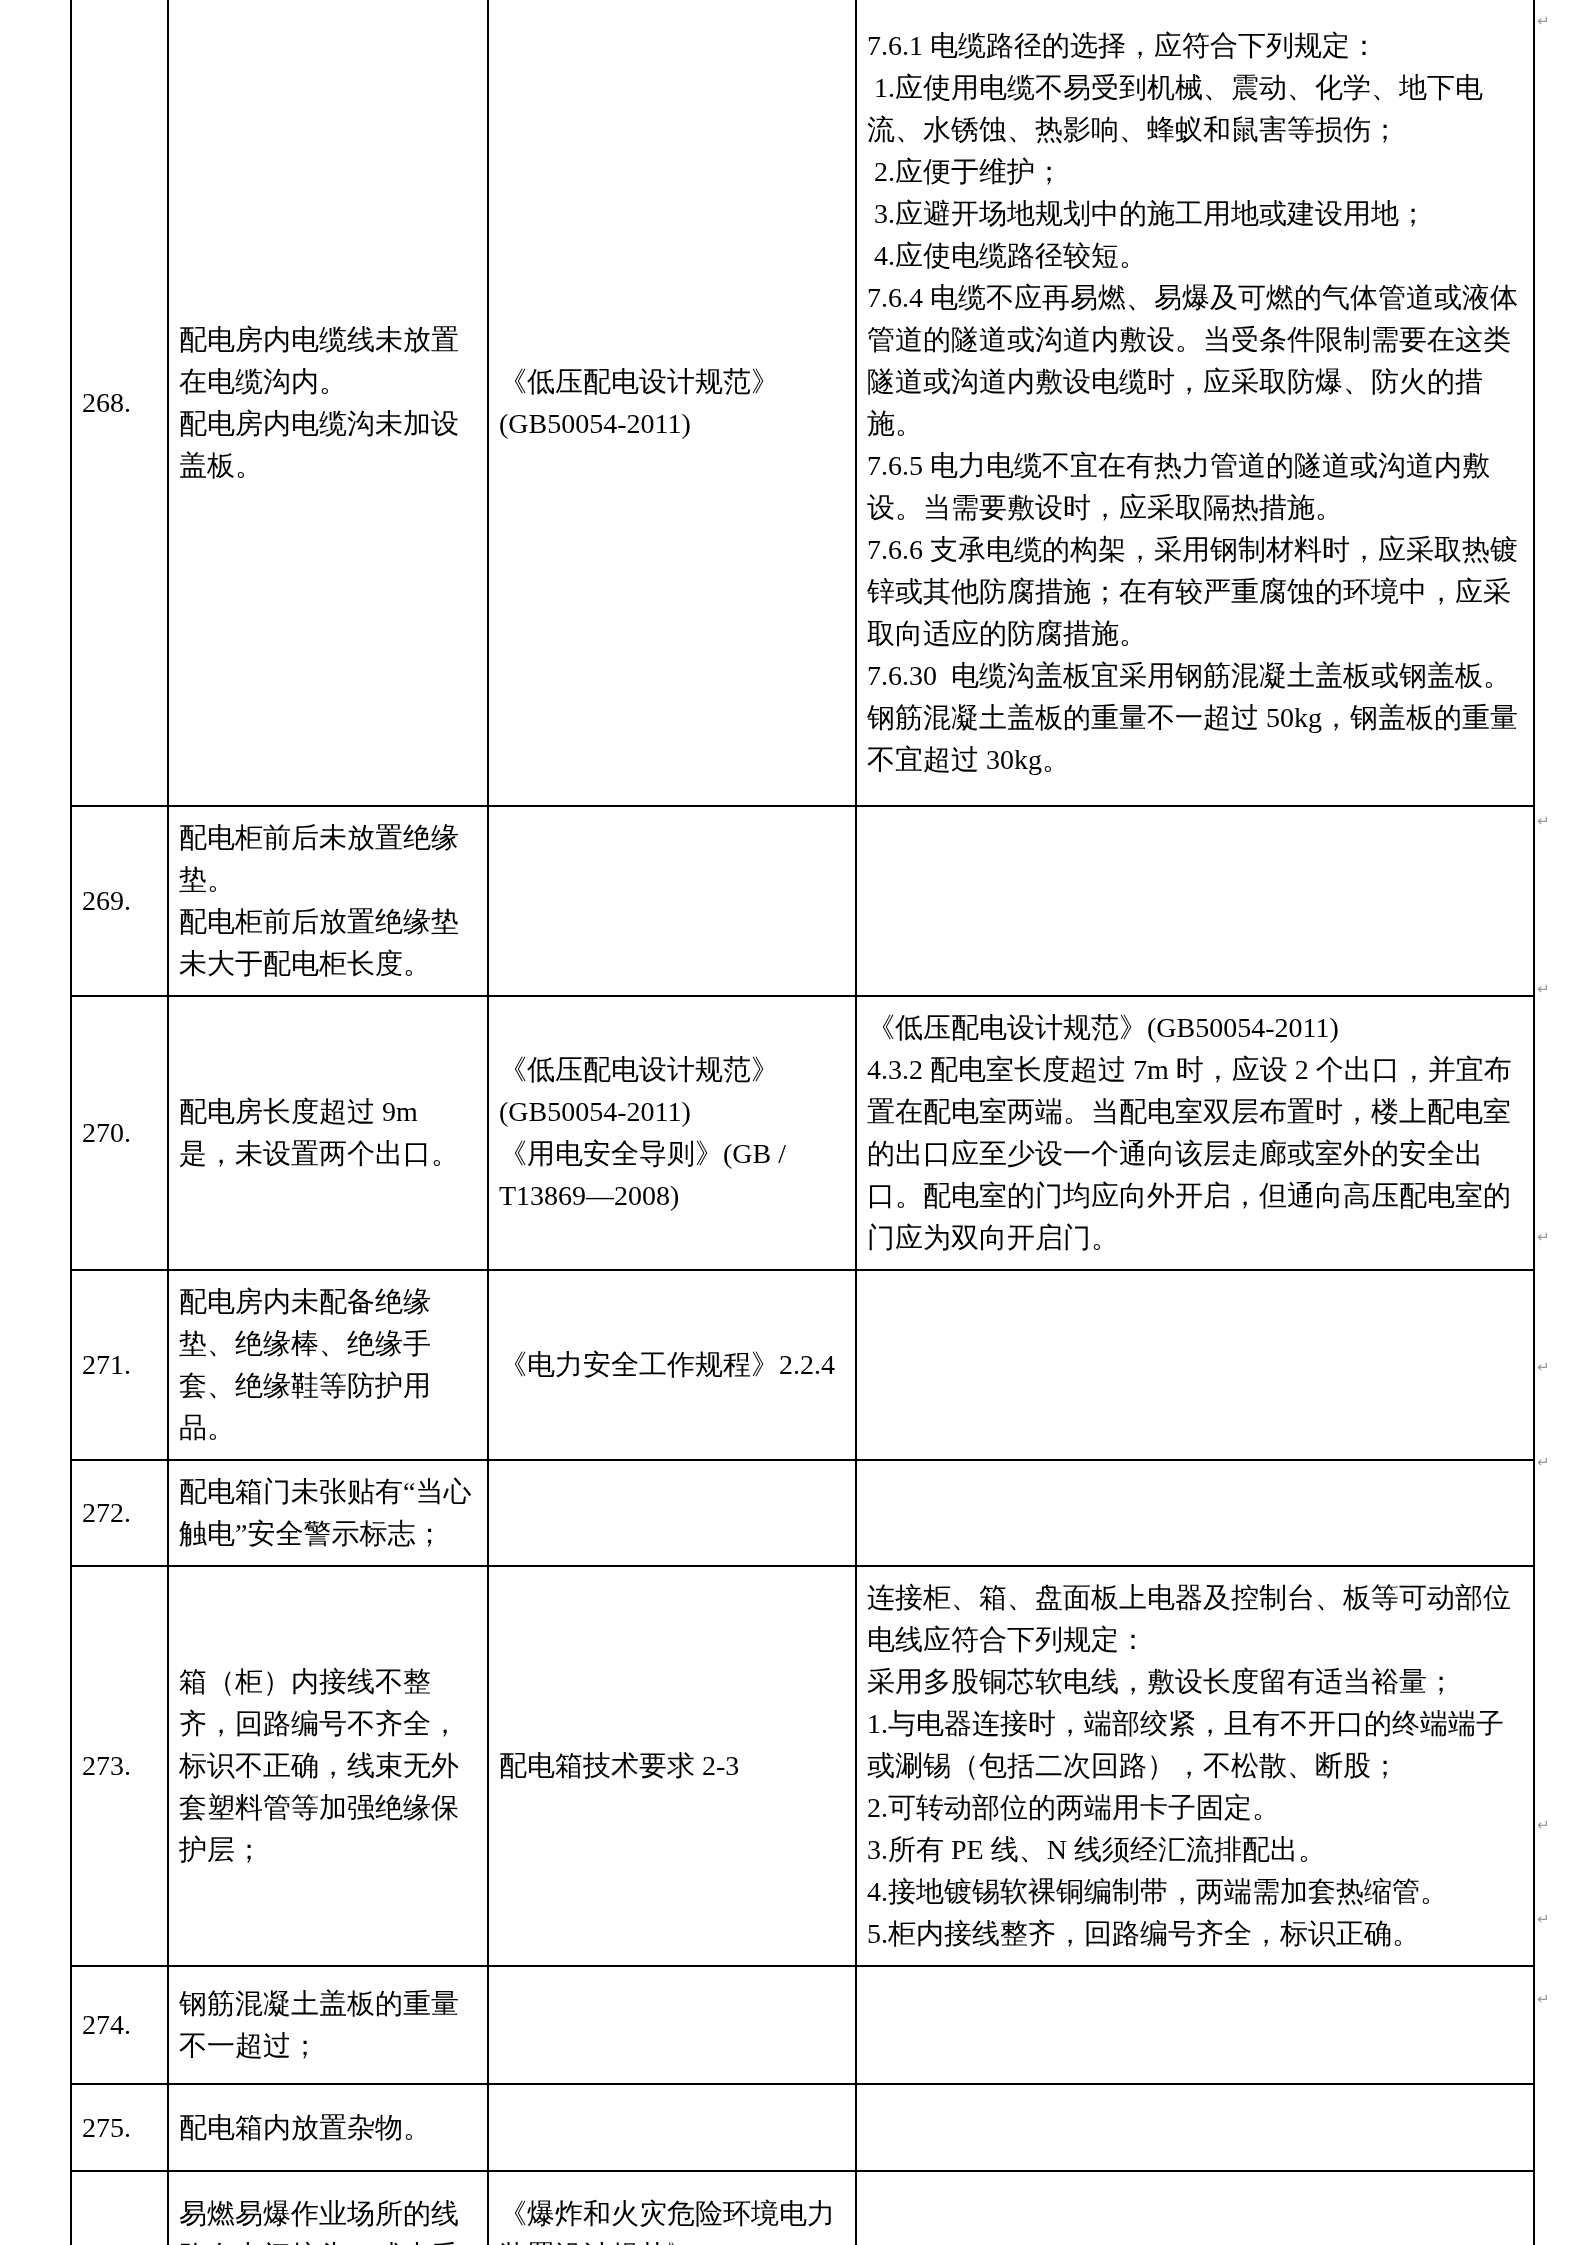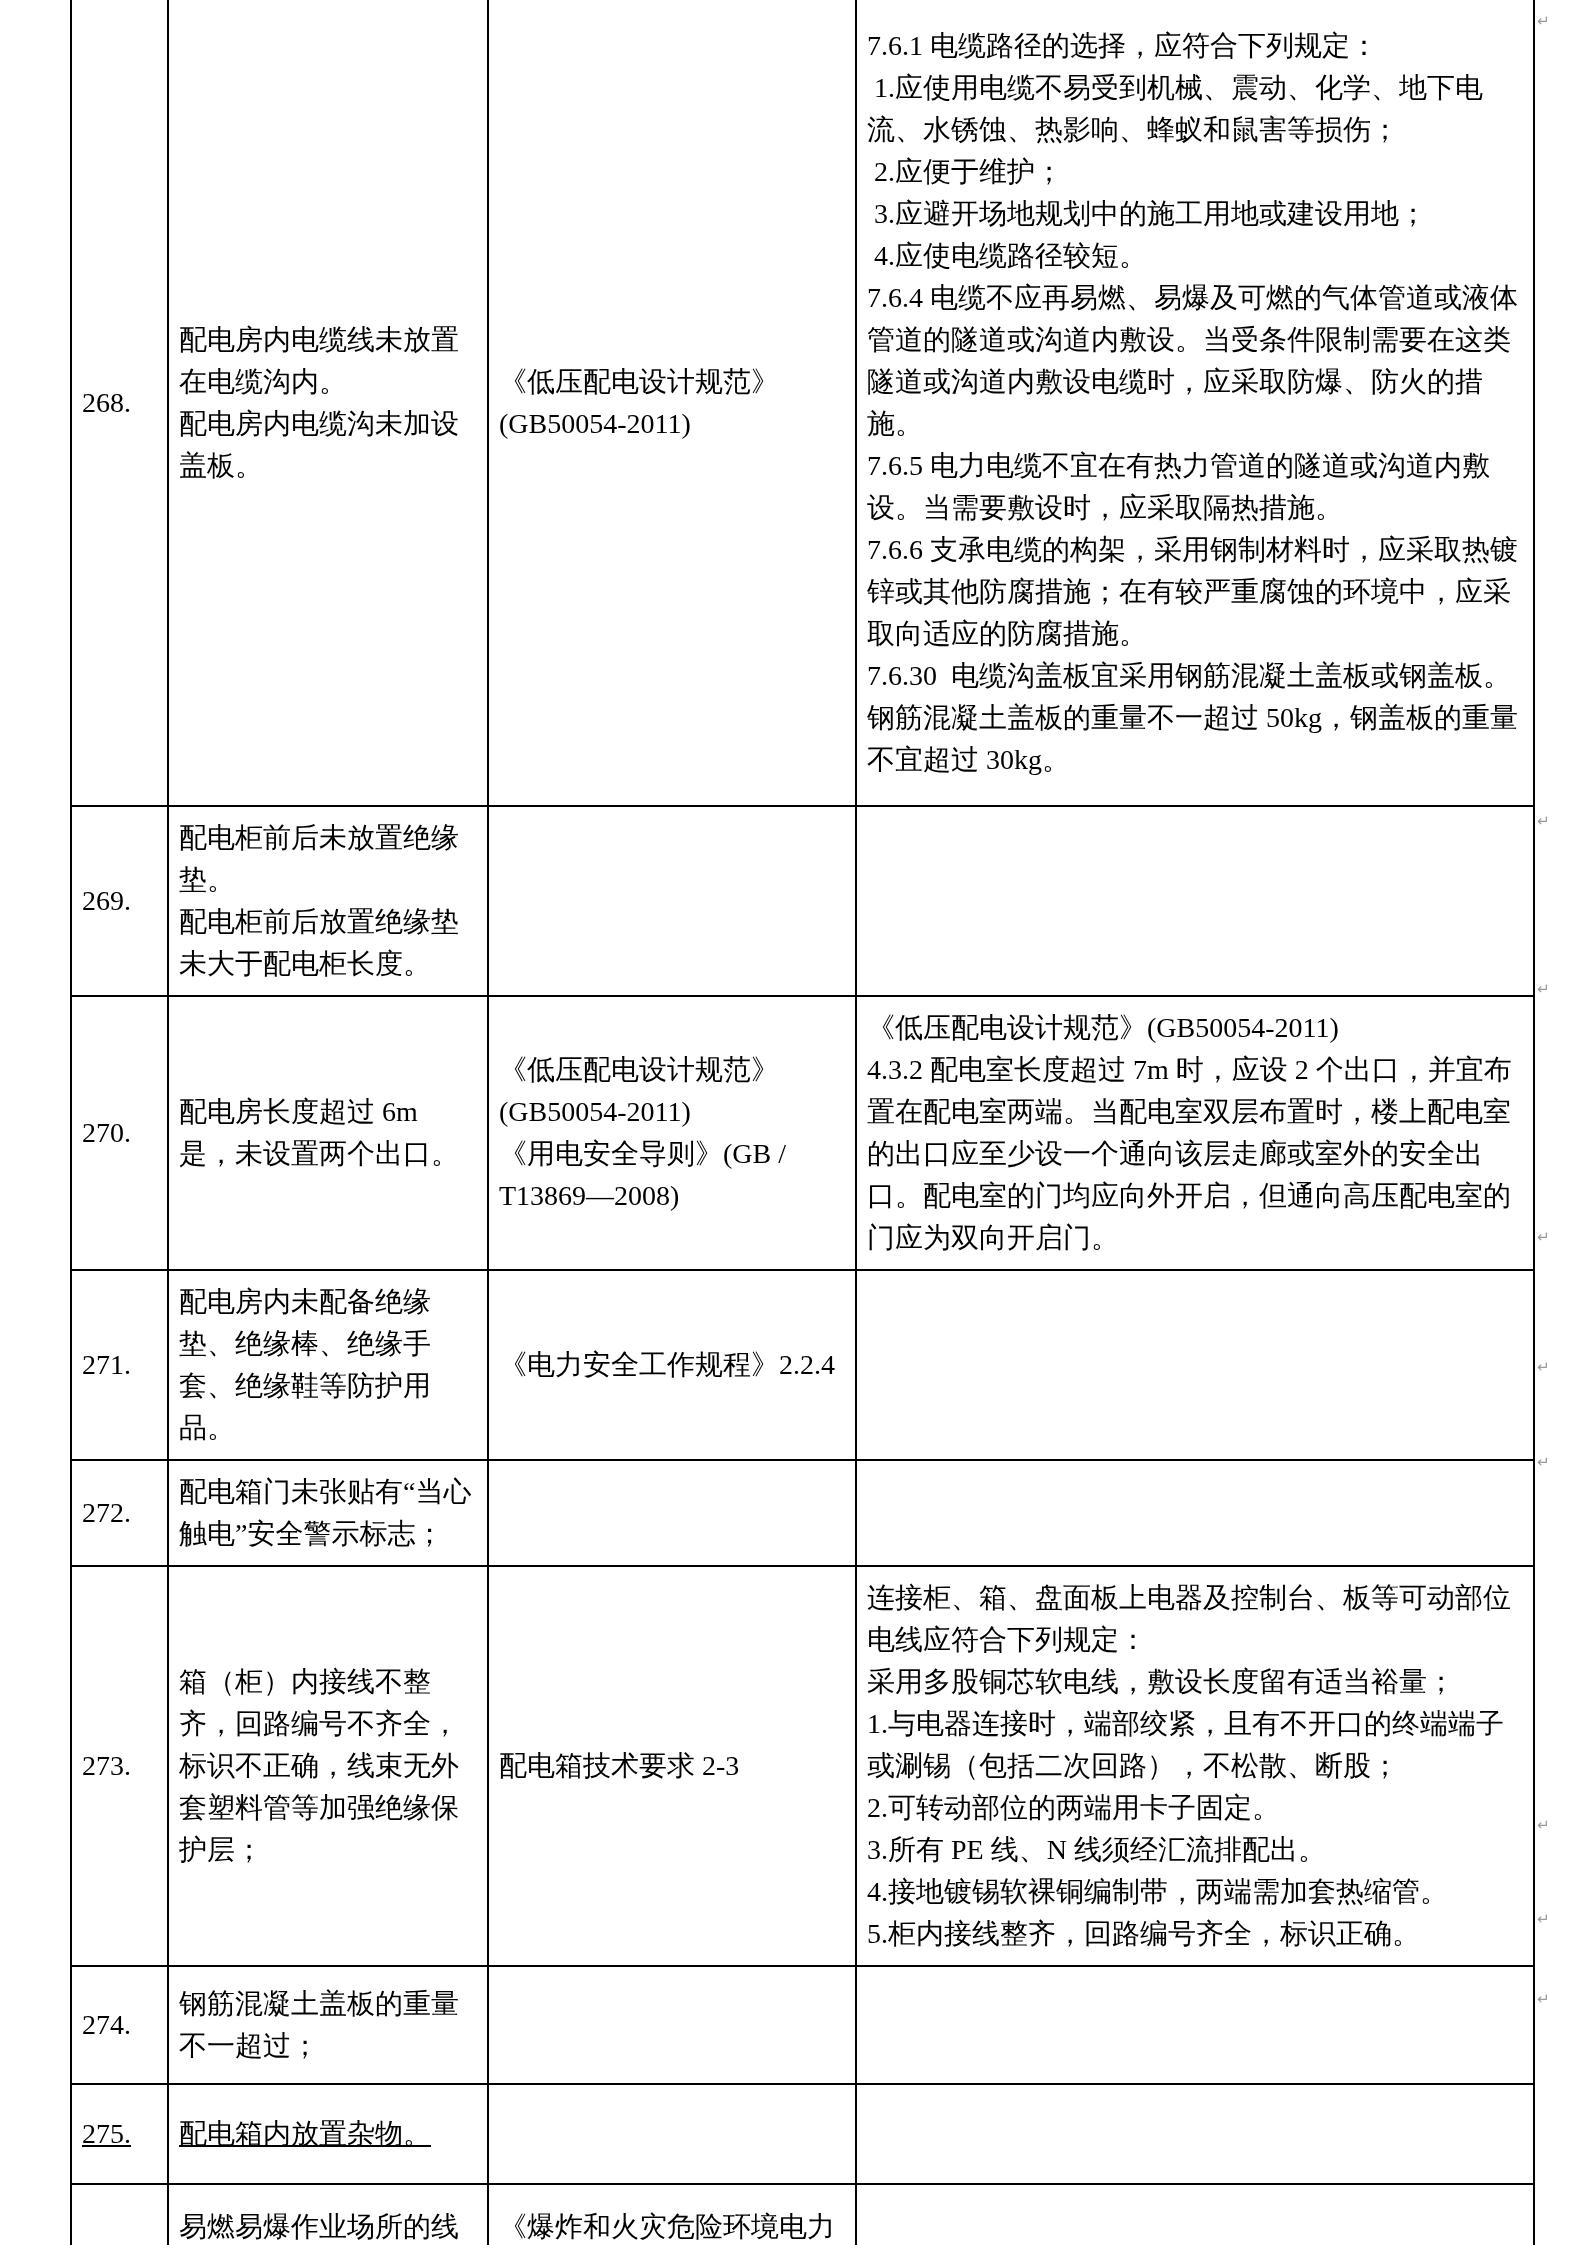--- a/index.html
+++ b/index.html
@@ -40,21 +40,21 @@
   td.problem{padding:6px 6px 6px 12px;}
   td.standard{padding:6px 6px 6px 12px;}
   td.regulation{padding:6px 8px 6px 10px;line-height:43px;}
   tr.h268{height:806px;}
   tr.h269{height:163px;}
   tr.h270{height:248px;}
   tr.h271{height:129px;}
   tr.h272{height:94px;margin-top:13px;}
   tr.h273{height:364px;}
   tr.h274{height:118px;}
-  tr.h275{height:100px;text-decoration:underline;}
+  tr.h275{height:87px;}
   tr.h276{height:169px;}
   .para-mark{
     position:absolute;
     left:1537px;
     font-size:15px;
     line-height:15px;
     color:#9a9a9a;
     font-family:"DejaVu Sans","Liberation Sans",sans-serif;
   }
 </style>
@@ -88,21 +88,21 @@
       </tr>
       <tr class="h269">
         <td class="no">269.</td>
         <td class="problem">配电柜前后未放置绝缘垫。
 配电柜前后放置绝缘垫未大于配电柜长度。</td>
         <td class="standard"></td>
         <td class="regulation"></td>
       </tr>
       <tr class="h270">
         <td class="no">270.</td>
-        <td class="problem">配电房长度超过 6m 是，未设置两个出口。</td>
+        <td class="problem">配电房长度超过 9m 是，未设置两个出口。</td>
         <td class="standard">《低压配电设计规范》(GB50054-2011)
 《用电安全导则》(GB / T13869—2008)</td>
         <td class="regulation">《低压配电设计规范》(GB50054-2011)
 4.3.2 配电室长度超过 7m 时，应设 2 个出口，并宜布置在配电室两端。当配电室双层布置时，楼上配电室的出口应至少设一个通向该层走廊或室外的安全出口。配电室的门均应向外开启，但通向高压配电室的门应为双向开启门。</td>
       </tr>
       <tr class="h271">
         <td class="no">271.</td>
         <td class="problem">配电房内未配备绝缘垫、绝缘棒、绝缘手套、绝缘鞋等防护用品。</td>
         <td class="standard">《电力安全工作规程》2.2.4</td>
         <td class="regulation"></td>

